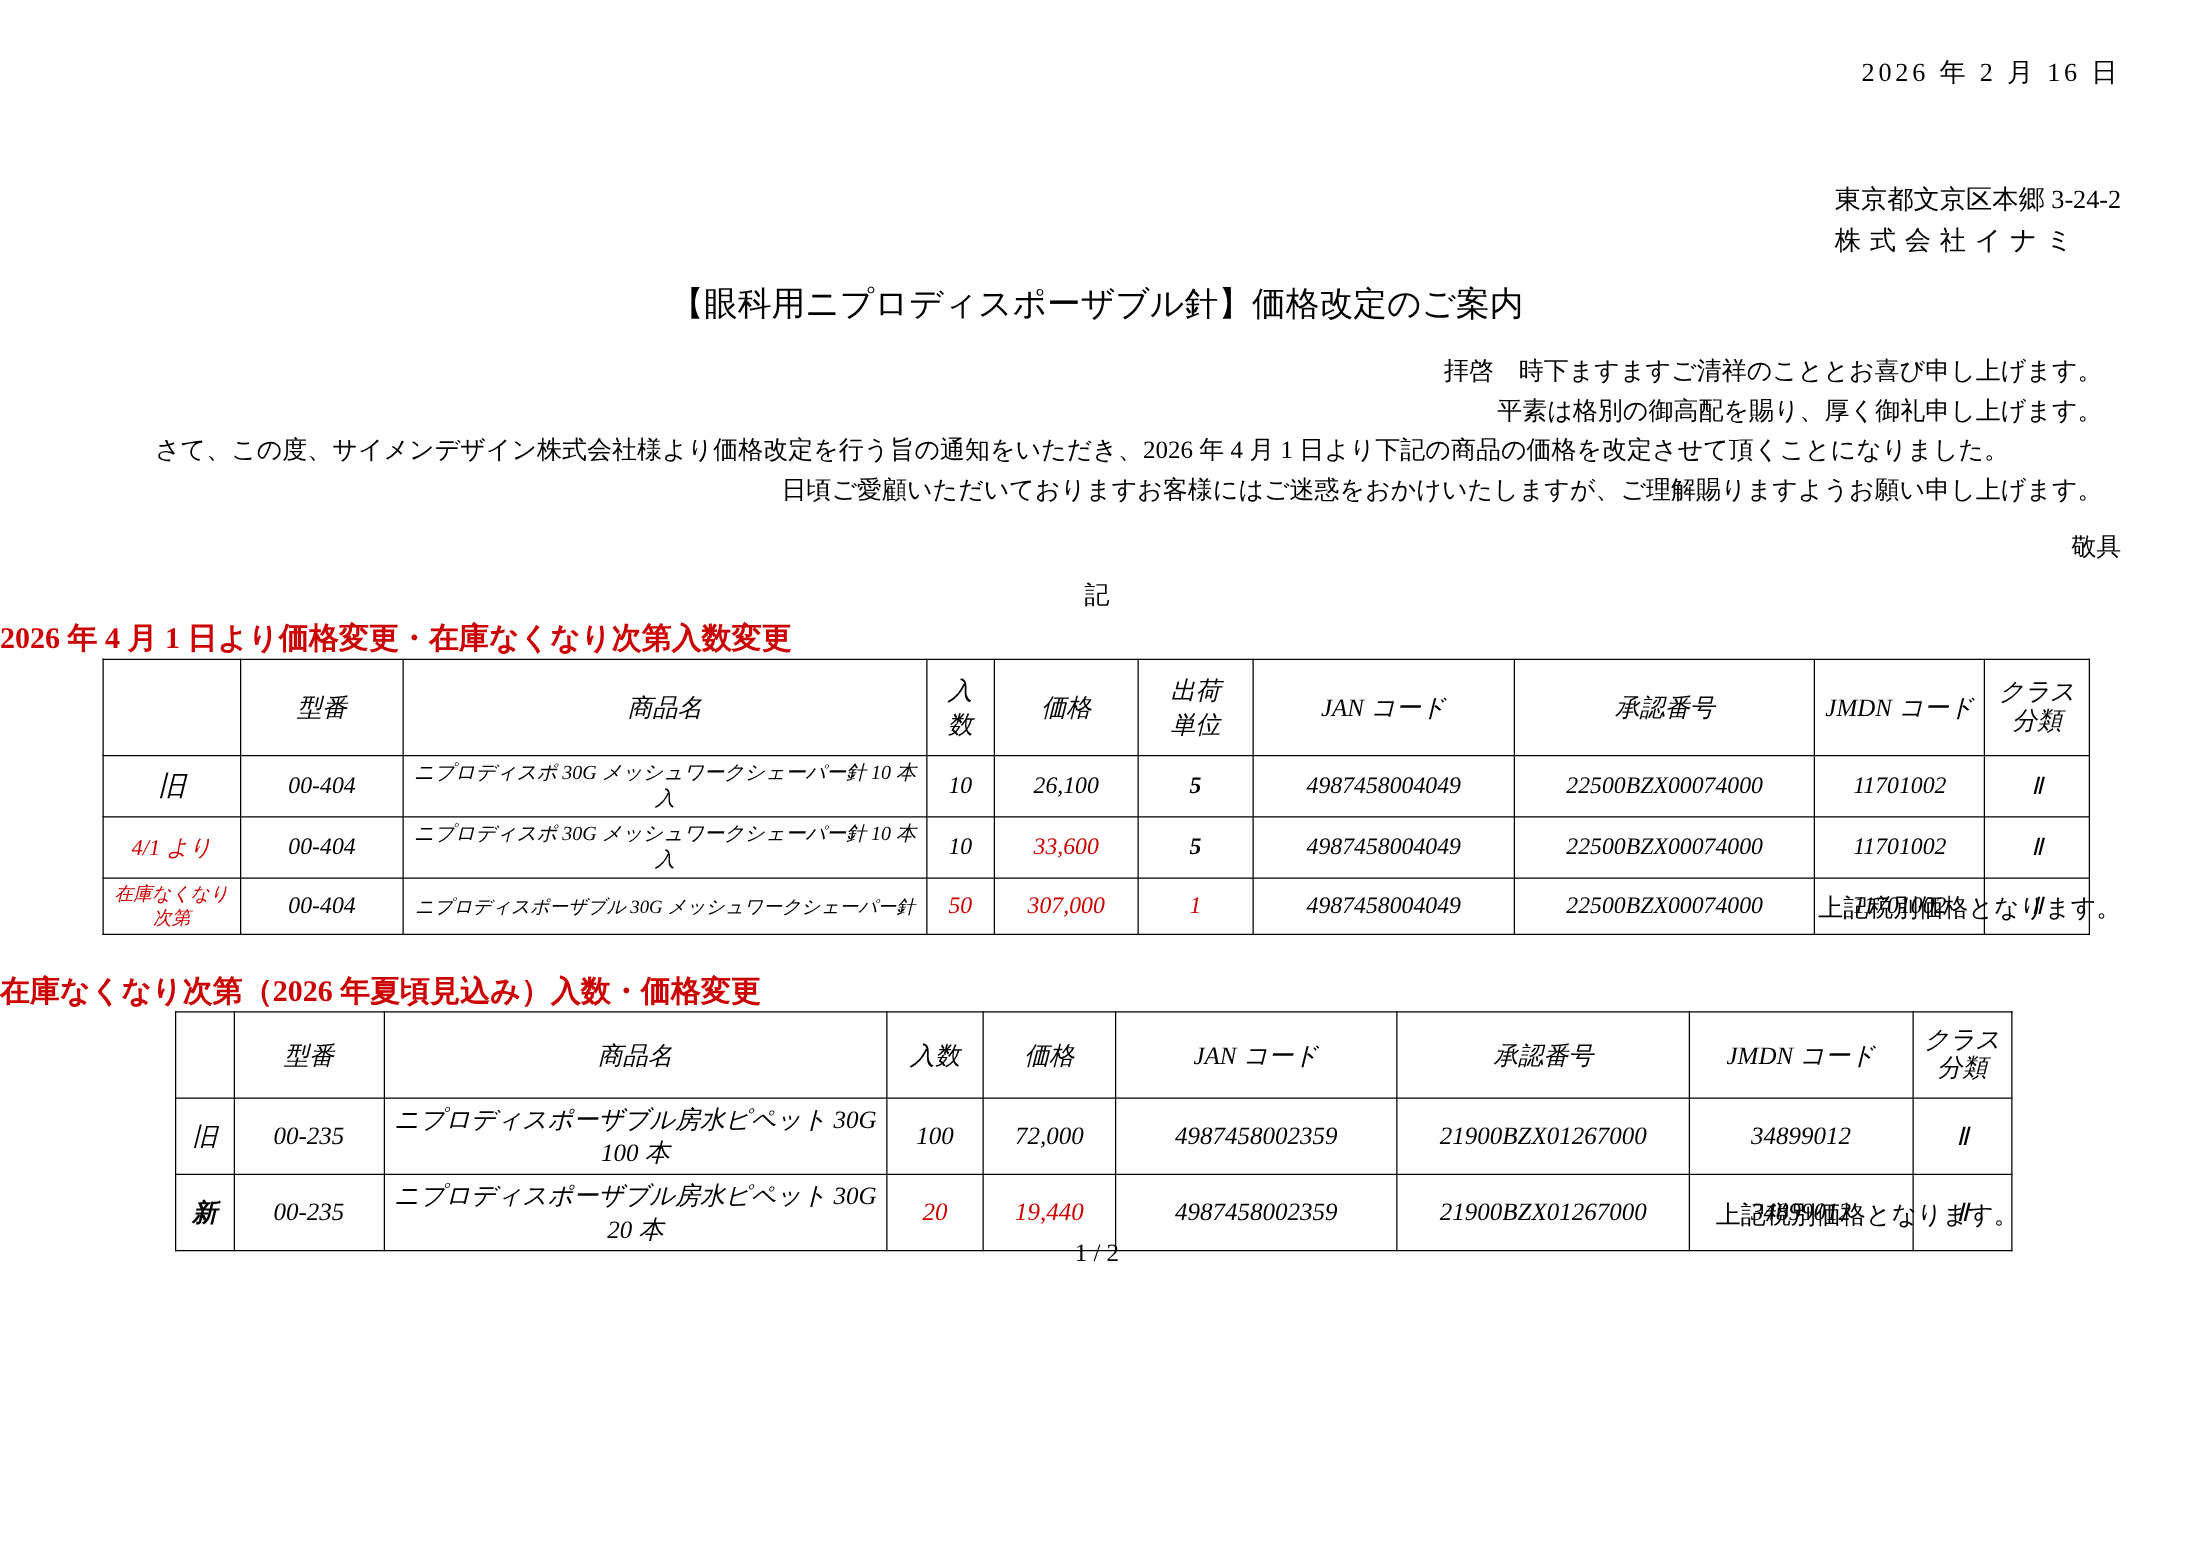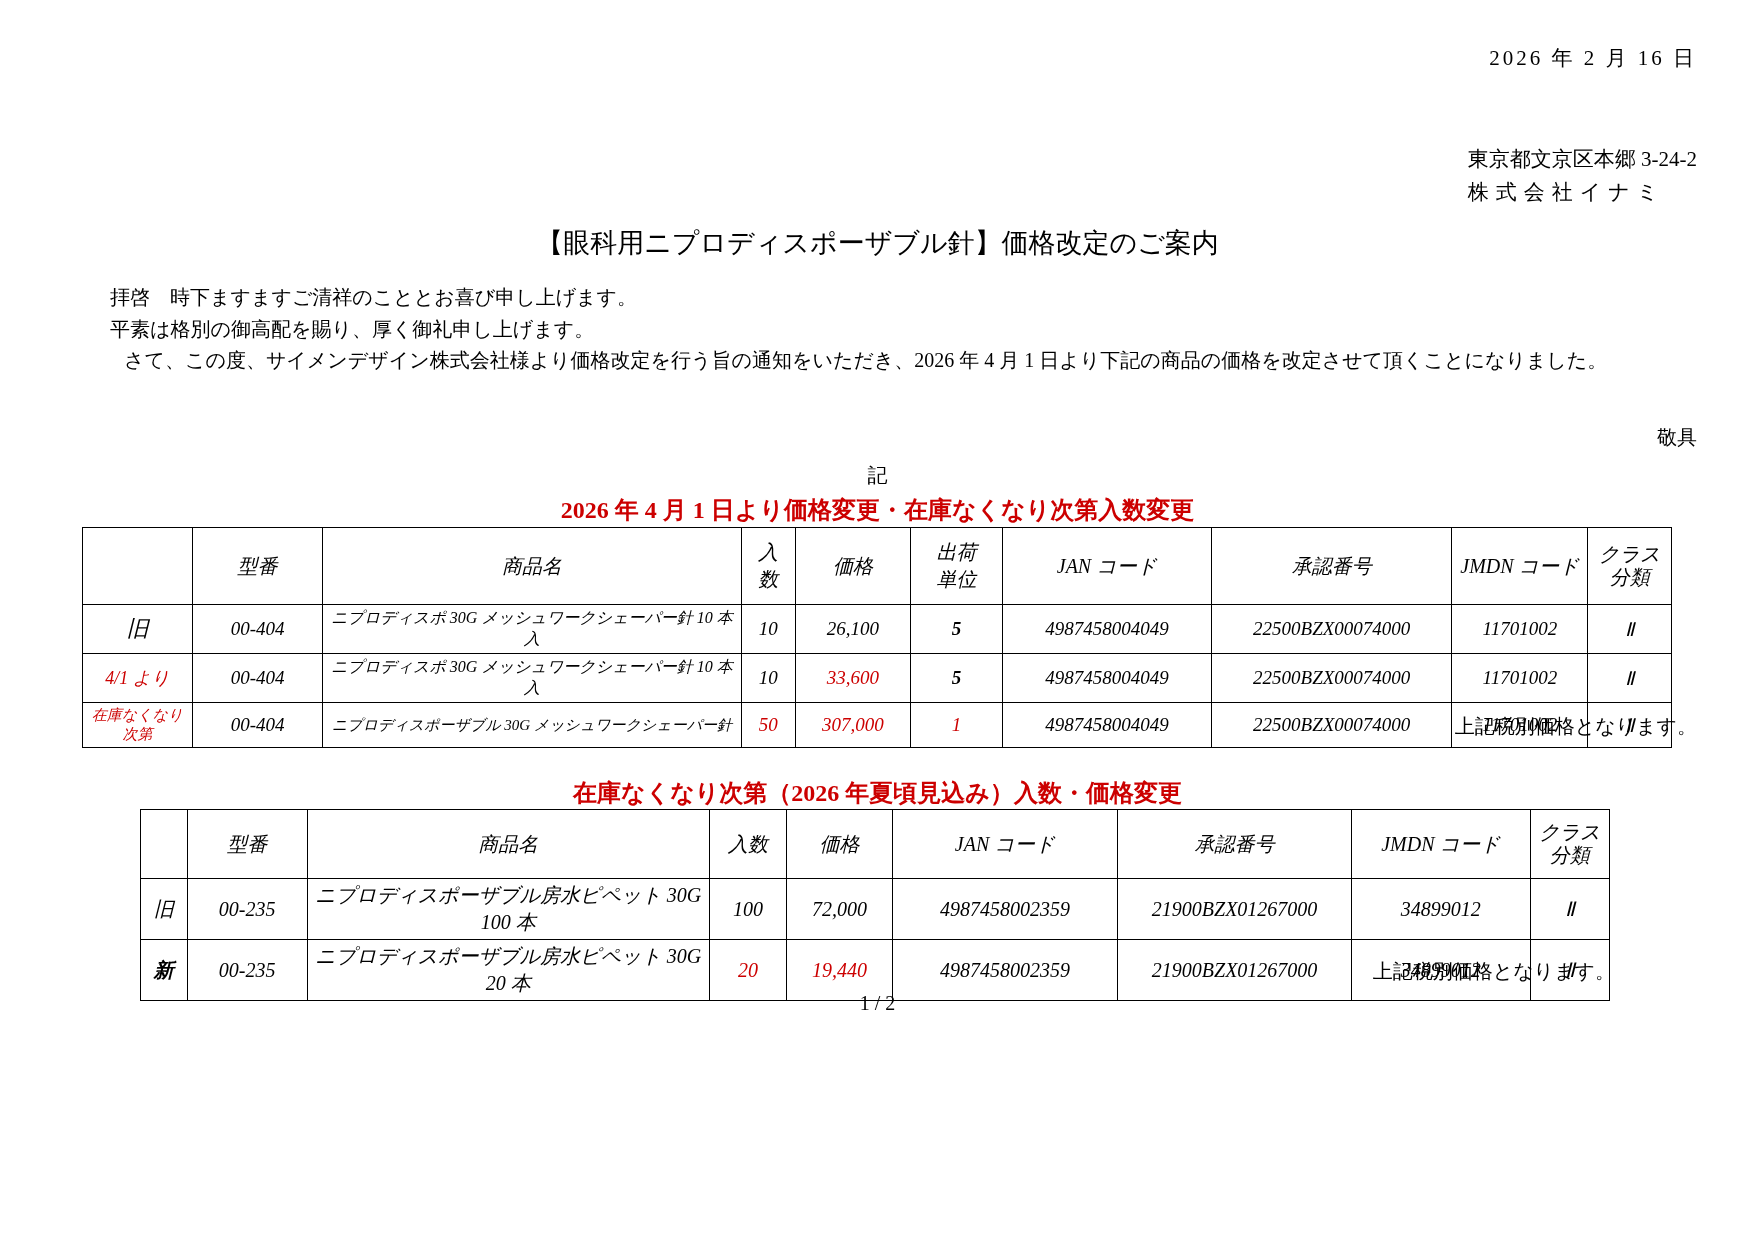--- a/index.html
+++ b/index.html
@@ -62,41 +62,40 @@
     position: absolute;
     top: 282px;
     left: 82px;
     width: 1600px;
     font-size: 20px;
     line-height: 1.58;
   }
   .body-text p {
     margin: 0;
   }
-  .indent1 { text-indent: 28px; }
+  .indent1 { text-indent: 28px; text-align: right; }
   .indent2 { text-indent: 42px; }
   .keigu {
     position: absolute;
     top: 424px;
     right: 58px;
     font-size: 20px;
   }
   .ki {
     position: absolute;
     top: 462px;
     left: 0;
     width: 100%;
     text-align: center;
     font-size: 20px;
   }
   .red-heading {
     position: absolute;
     left: 0;
     width: 100%;
-    text-align: center;
     color: #cc0000;
     font-weight: bold;
     font-size: 24px;
   }
   .rh1 { top: 494px; }
   .rh2 { top: 777px; }
 
   table.grid {
     position: absolute;
     border-collapse: collapse;
@@ -163,20 +162,21 @@
     <div>東京都文京区本郷 3-24-2</div>
     <div class="company-name">株式会社イナミ</div>
   </div>
 
   <div class="doc-title">【眼科用ニプロディスポーザブル針】価格改定のご案内</div>
 
   <div class="body-text">
     <p class="indent1">拝啓　時下ますますご清祥のこととお喜び申し上げます。</p>
     <p class="indent1">平素は格別の御高配を賜り、厚く御礼申し上げます。</p>
     <p class="indent2">さて、この度、サイメンデザイン株式会社様より価格改定を行う旨の通知をいただき、2026 年 4 月 1 日より下記の商品の価格を改定させて頂くことになりました。</p>
+    <p class="indent1">日頃ご愛顧いただいておりますお客様にはご迷惑をおかけいたしますが、ご理解賜りますようお願い申し上げます。</p>
   </div>
 
   <div class="keigu">敬具</div>
   <div class="ki">記</div>
 
   <div class="red-heading rh1">2026 年 4 月 1 日より価格変更・在庫なくなり次第入数変更</div>
 
   <table class="grid" id="table1">
     <colgroup>
       <col style="width:105px">

